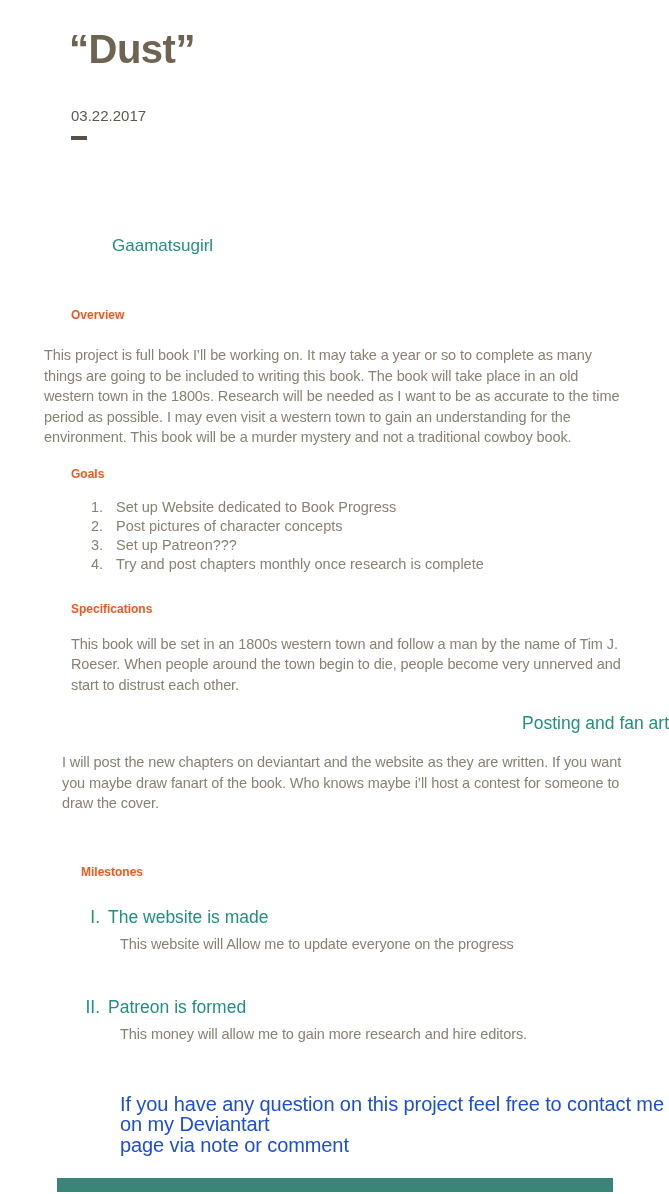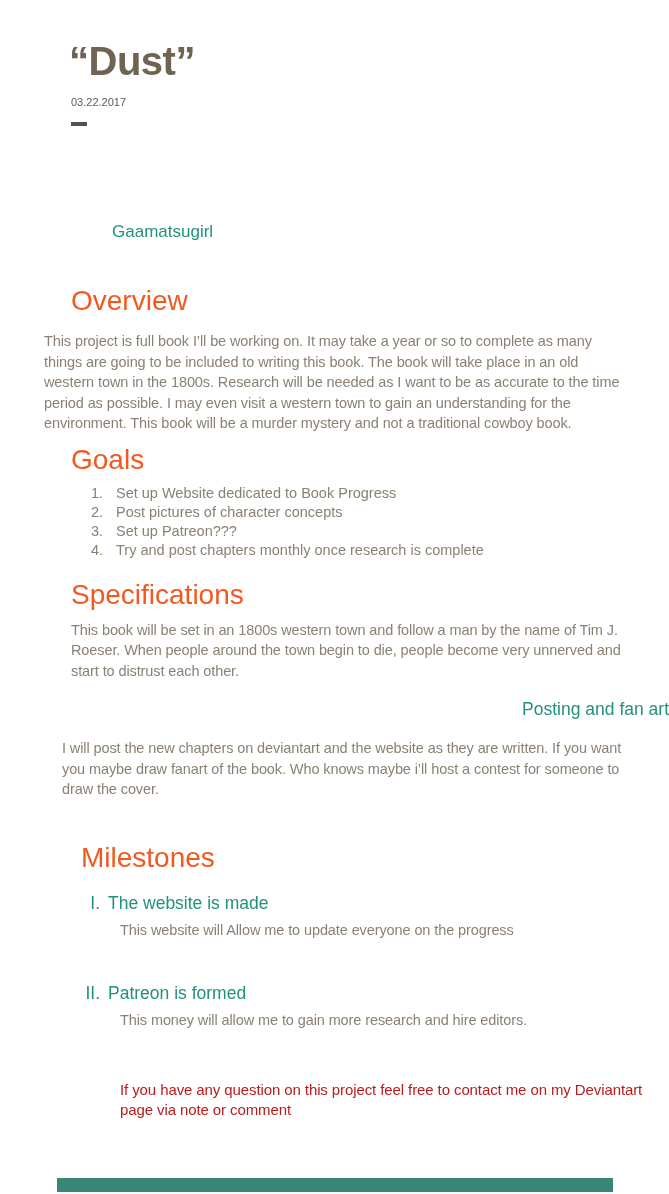--- a/index.html
+++ b/index.html
@@ -6,57 +6,57 @@
   html, body { background: #ffffff; }
   body {
     font-family: "Liberation Sans", sans-serif;
     width: 669px;
   }
   .page {
     position: relative;
     width: 669px;
     height: 1194px;
     background: #ffffff;
-    padding-top: 38px;
+    padding-top: 26px;
     overflow: hidden;
   }
   .page-title {
     margin-left: 69px;
     font-size: 40px;
     line-height: 46px;
     font-weight: 700;
     letter-spacing: -0.5px;
     color: #6f6352;
   }
   .page-date {
     margin-left: 71px;
-    margin-top: 8px;
-    font-size: 11px;
+    margin-top: 34px;
+    font-size: 15px;
     line-height: 20px;
     color: #5f584e;
   }
   .divider-dash {
     margin-left: 71px;
     margin-top: 10px;
     width: 16px;
     height: 4px;
     background: #55504a;
   }
   .author {
     margin-left: 112px;
     margin-top: 96px;
     font-size: 17px;
     line-height: 20px;
     color: #21907e;
   }
   .h-orange {
     margin-left: 71px;
-    font-size: 28px;
+    font-size: 12px;
     line-height: 24px;
-    font-weight: 400;
+    font-weight: 700;
     color: #f4581f;
   }
   .h-teal {
     font-size: 17.5px;
     line-height: 22px;
     font-weight: 400;
     color: #21907e;
     text-align: right;
   }
   .para {
@@ -100,23 +100,23 @@
     margin-left: 120px;
     margin-top: 6px;
     font-size: 14.5px;
     line-height: 20.5px;
     color: #8a8173;
     letter-spacing: -0.1px;
   }
   .contact-note {
     margin-left: 120px;
     margin-top: 49px;
-    font-size: 15px;
+    font-size: 20px;
     line-height: 20.5px;
-    color: #b91c1c;
+    color: #1d4ed8;
     white-space: pre-line;
     letter-spacing: -0.1px;
   }
   .footer-bar {
     position: absolute;
     left: 57px;
     top: 1178px;
     width: 556px;
     height: 14px;
     background: #3a8577;

